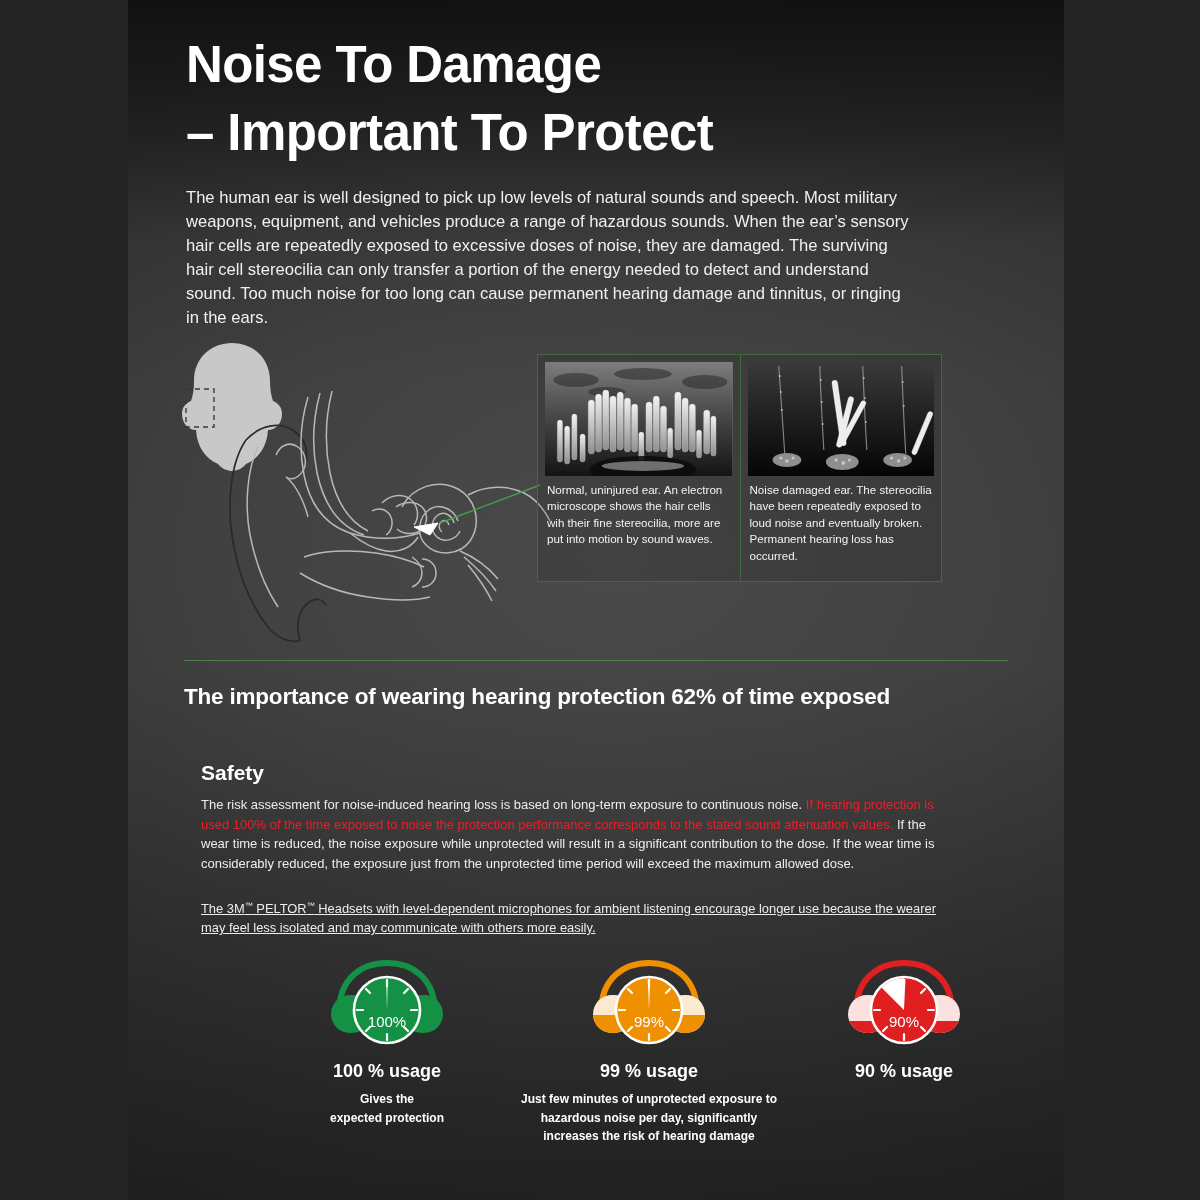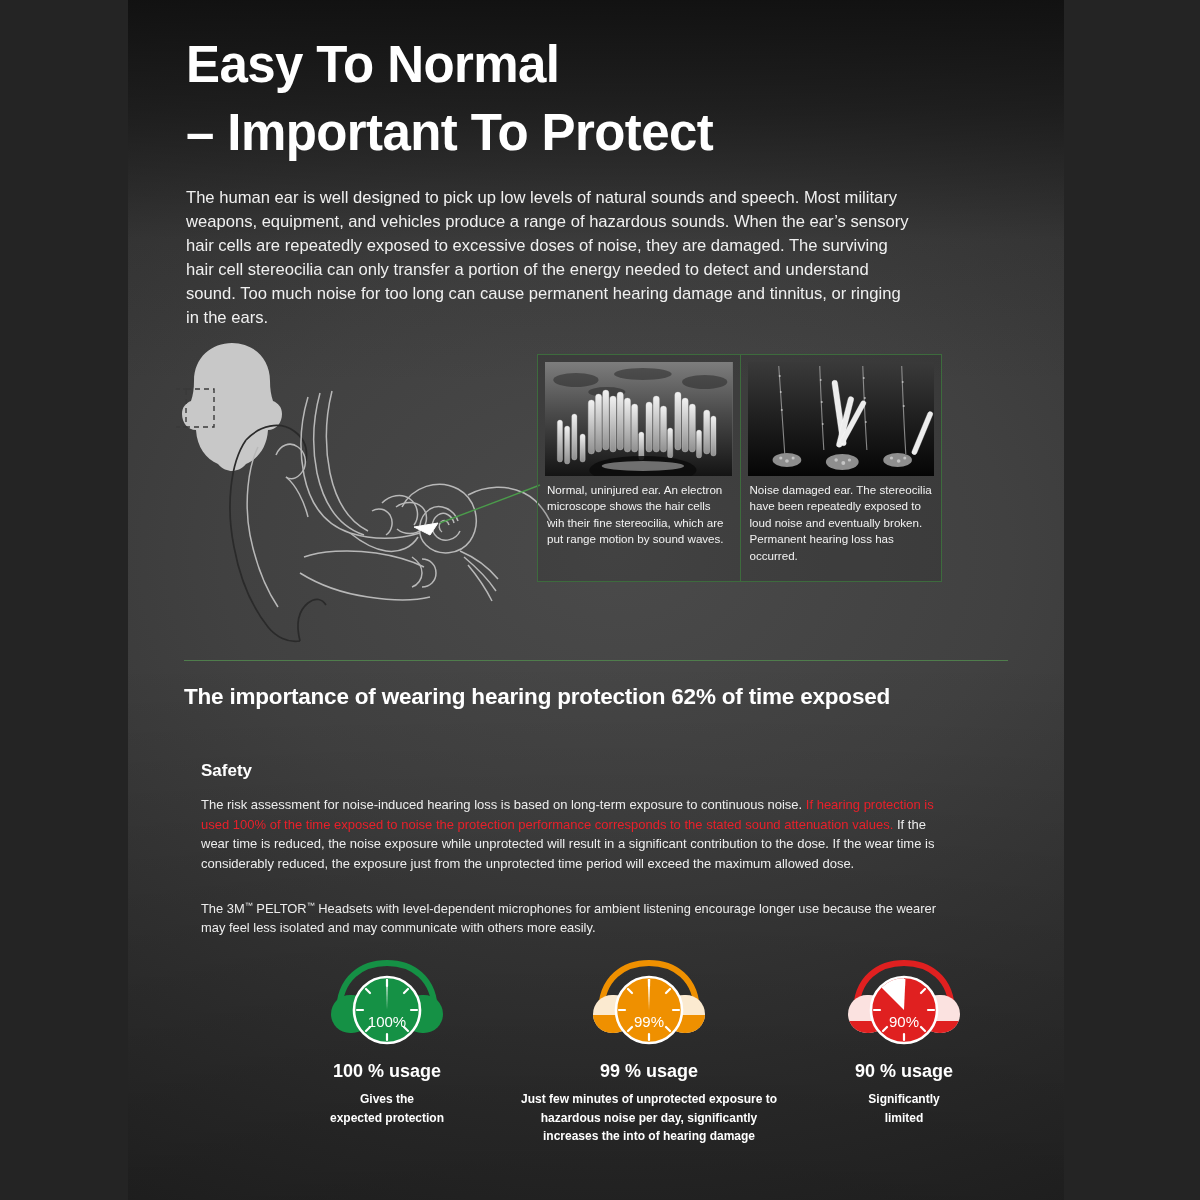--- a/index.html
+++ b/index.html
@@ -69,30 +69,30 @@
 
   
   .h2{
     position:absolute; left:56px; top:684px; width:830px;
     font-size:22.5px; font-weight:bold; color:#ffffff; letter-spacing:-0.2px;
   }
 
   
   .safety-title{
     position:absolute; left:73px; top:761px;
-    font-size:17px; font-weight:bold; color:#ffffff;
+    font-size:21px; font-weight:bold; color:#ffffff;
   }
   .safety-p1{
     position:absolute; left:73px; top:795px; width:735px;
     font-size:13px; line-height:1.50; color:#ededed;
   }
   .hl{ color:#e8202a; }
   .safety-p2{
     position:absolute; left:73px; top:899px; width:735px;
-    font-size:12.9px; line-height:1.50; color:#ededed;
+    font-size:12.9px; line-height:1.50; color:#ededed;text-decoration:underline;
   }
   .tm{ font-size:8px; vertical-align:super; }
 
   
   .gauges{ position:absolute; left:56px; top:955px; width:830px; height:230px; }
   .gcol{ position:absolute; top:0; width:270px; text-align:center; }
   .gcol.c1{ left:68px; }
   .gcol.c2{ left:330px; }
   .gcol.c3{ left:585px; }
   .gicon{ height:92px; display:flex; align-items:center; justify-content:center; }
@@ -100,21 +100,21 @@
   .gdesc{ margin-top:8px; font-size:12px; font-weight:bold; color:#ffffff; line-height:1.55; }
   .gcol.c1 .gdesc, .gcol.c3 .gdesc{ width:200px; margin-left:auto; margin-right:auto; }
 </style>
 </head>
 <body>
 
 <div id="root">
   <div class="page">
     <div class="inner">
 
-      <h1 class="h1">Easy To Normal
+      <h1 class="h1">Noise To Damage
 – Important To Protect</h1>
 
       <div class="intro">
         <p>The human ear is well designed to pick up low levels of natural sounds and speech. Most military weapons,  equipment, and vehicles produce a range of hazardous sounds. When the ear’s sensory hair cells are repeatedly exposed to excessive doses of noise, they are damaged. The surviving hair cell stereocilia can only transfer a portion of the energy needed to detect and understand sound. Too much noise for too long can cause permanent hearing damage and tinnitus, or ringing in the ears.</p>
       </div>
 
       <div class="illus">
         <svg width="420" height="320" viewBox="0 0 420 320">
 
           <g>
@@ -221,21 +221,21 @@
                 <rect x="161" y="54" width="5" height="40" rx="2.5"></rect>
                 <rect x="34" y="72" width="5" height="28" rx="2.5"></rect>
                 <rect x="91" y="70" width="5" height="28" rx="2.5"></rect>
                 <rect x="119" y="66" width="5" height="30" rx="2.5"></rect>
                 <rect x="147" y="68" width="5" height="28" rx="2.5"></rect>
               </g>
               <ellipse cx="95" cy="108" rx="52" ry="14" fill="#0c0c0c" opacity="0.85"></ellipse>
               <ellipse cx="95" cy="104" rx="40" ry="5" fill="#d0d0d0" opacity="0.5"></ellipse>
             </svg>
           </div>
-          <div class="cap">Normal, uninjured ear. An electron microscope shows the hair cells wih their fine stereocilia, which are put range motion by sound waves.</div>
+          <div class="cap">Normal, uninjured ear. An electron microscope shows the hair cells wih their fine stereocilia, more are put into motion by sound waves.</div>
         </div>
         <div class="col right">
           <div class="ph">
             <svg width="100%" height="100%" viewBox="0 0 182 114" preserveAspectRatio="none">
               <defs>
                 <linearGradient id="dbg" x1="0" y1="0" x2="0" y2="1">
                   <stop offset="0%" stop-color="#3a3a3a"></stop>
                   <stop offset="55%" stop-color="#1c1c1c"></stop>
                   <stop offset="100%" stop-color="#050505"></stop>
                 </linearGradient>
@@ -353,21 +353,21 @@
                 <line x1="70" y1="85" x2="70" y2="79"></line>
                 <line x1="49" y1="76" x2="53" y2="72"></line>
                 <line x1="40" y1="55" x2="46" y2="55"></line>
                 <line x1="49" y1="34" x2="53" y2="38"></line>
               </g>
               <path d="M70 55 L68.8 24 L71.2 24 Z" fill="#ffffff"></path>
               <text x="70" y="72" text-anchor="middle" font-family="Liberation Sans, sans-serif" font-size="15" fill="#ffffff">99%</text>
             </svg>
           </div>
           <div class="gusage">99 % usage</div>
-          <div class="gdesc">Just few minutes of unprotected exposure to hazardous noise per day, significantly increases the into of hearing damage</div>
+          <div class="gdesc">Just few minutes of unprotected exposure to hazardous noise per day, significantly increases the risk of hearing damage</div>
         </div>
 
         <div class="gcol c3">
           <div class="gicon">
             <svg width="140" height="92" viewBox="0 0 140 92">
               <defs>
                 <clipPath id="cupL90">
                     <rect x="14" y="40" width="40" height="38" rx="19"></rect>
                   </clipPath>
                 <clipPath id="cupR90">
@@ -392,21 +392,19 @@
                 <line x1="91" y1="76" x2="87" y2="72"></line>
                 <line x1="70" y1="85" x2="70" y2="79"></line>
                 <line x1="49" y1="76" x2="53" y2="72"></line>
                 <line x1="40" y1="55" x2="46" y2="55"></line>
               </g>
               <path d="M70 55 L68.6 24 L71.4 24 Z" fill="#ffffff"></path>
               <text x="70" y="72" text-anchor="middle" font-family="Liberation Sans, sans-serif" font-size="15" fill="#ffffff">90%</text>
             </svg>
           </div>
           <div class="gusage">90 % usage</div>
-          <div class="gdesc" style="white-space:pre-line">Significantly
-limited</div>
         </div>
 
       </div>
 
     </div>
   </div>
 </div>
 
 </body></html>

